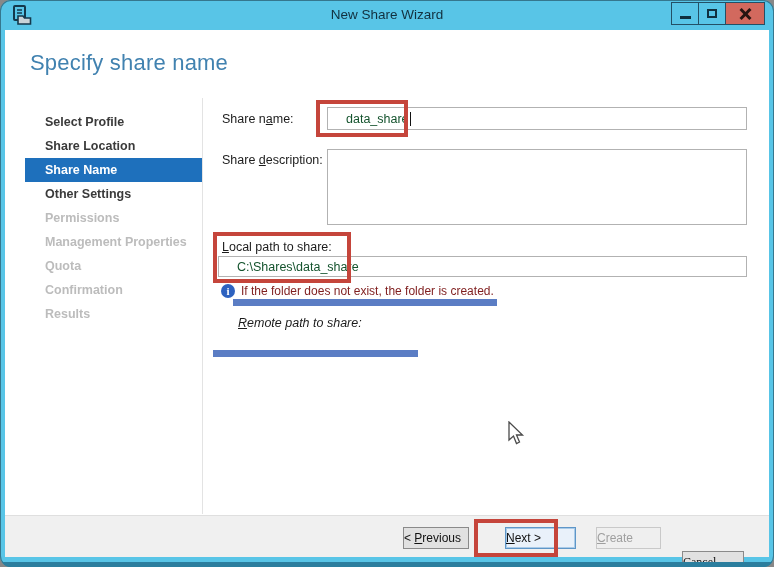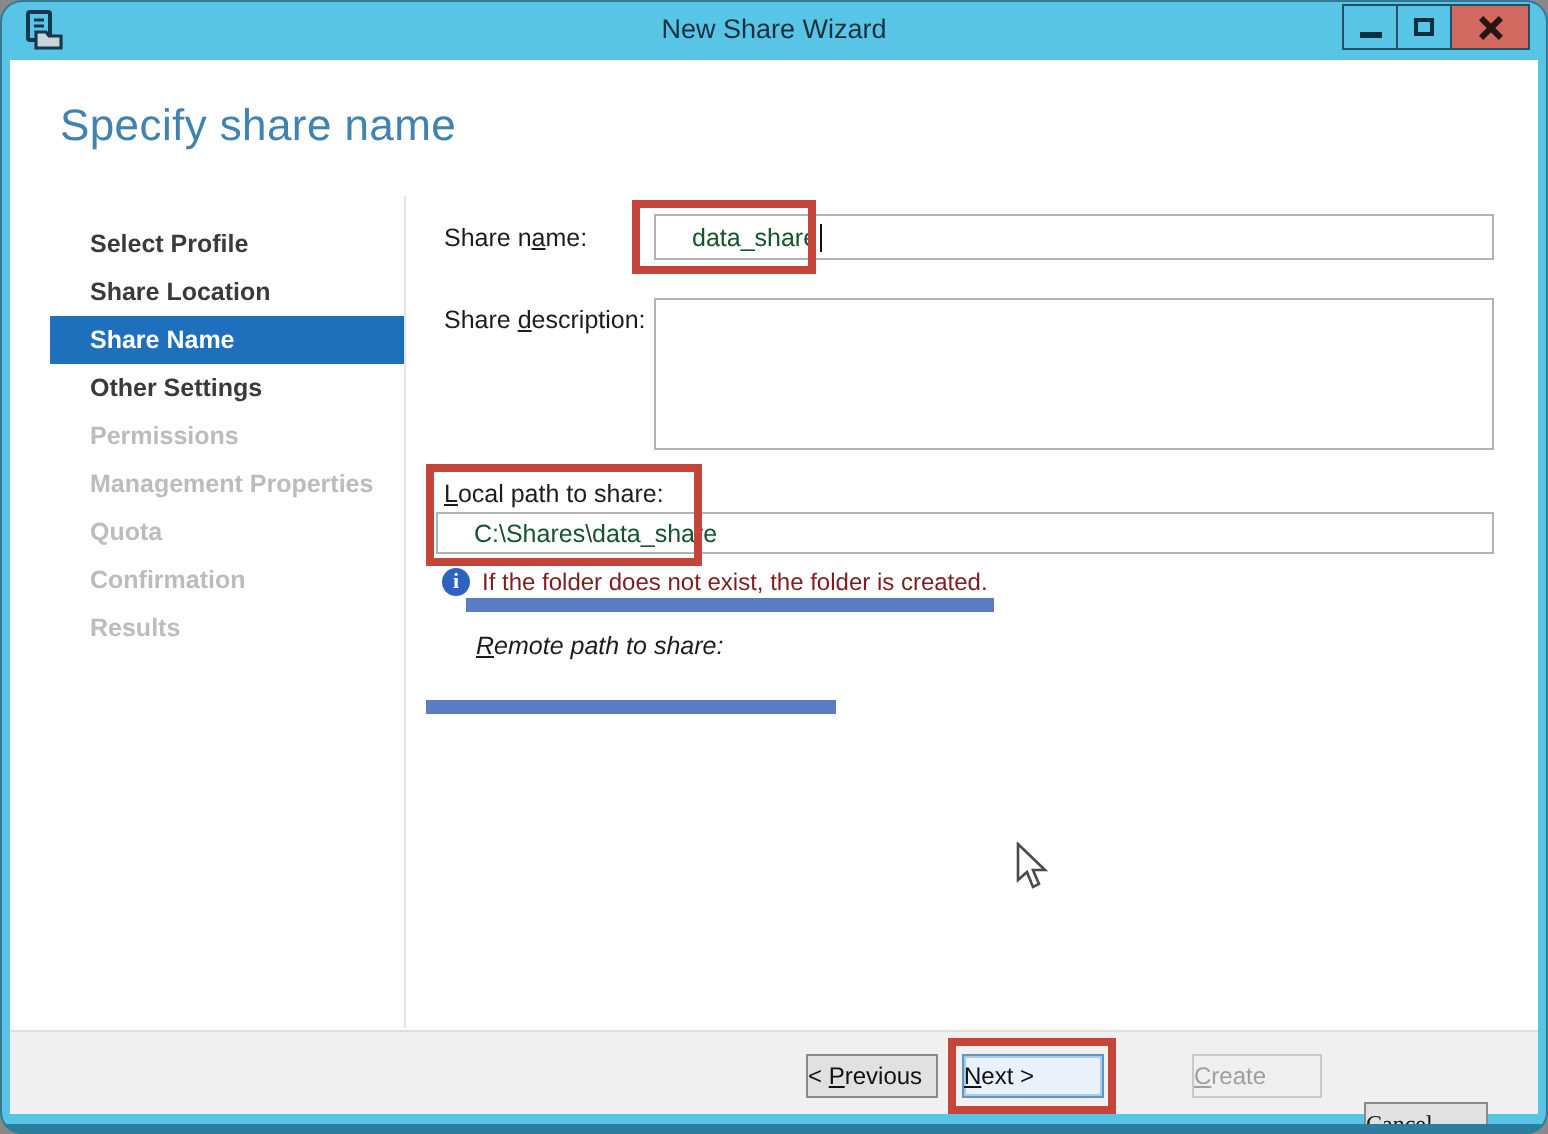--- a/index.html
+++ b/index.html
@@ -91,21 +91,21 @@
   .footer {
     position:absolute; left:5px; top:515px; width:764px; height:42px;
     background:#f0f0f0; border-top:1px solid #dfdfdf;
   }
   .btn {
     position:absolute; height:22px; font-size:12px; color:#111;
     background:#e1e1e1; border:1px solid #8a8a8a;
     display:flex; align-items:center; justify-content:flex-start;
     font-family:"Liberation Sans", sans-serif; white-space:nowrap;
   }
-  .btn.focused { background:#e9f1fa; border:1px solid #5e96c8; box-shadow: inset 0 0 0 1px #aacbe8; }
+  .btn.focused { background:#e9f1fa; border:1px solid #5e96c8; box-shadow: inset 0 0 0 1px #aacbe8; margin-left: 24px; }
   .btn.disabled { background:#efefef; border:1px solid #c9c9c9; color:#9f9f9f; }
 
   .mouse-cursor { position:absolute; left:501px; top:391px; }
 </style>
 </head>
 <body>
 
 <div class="window">
 
   <div class="titlebar">

